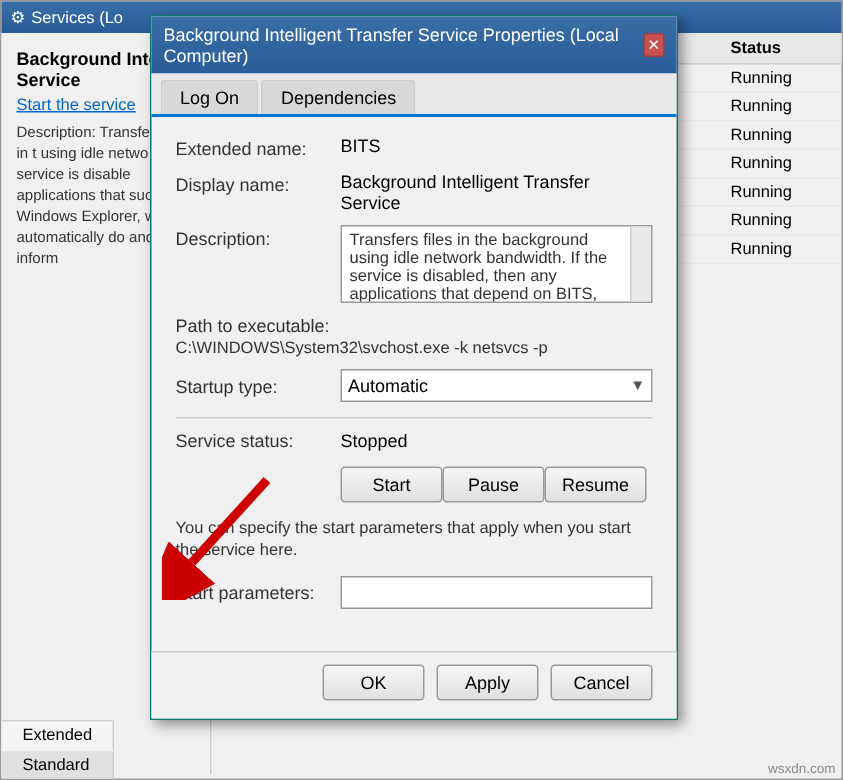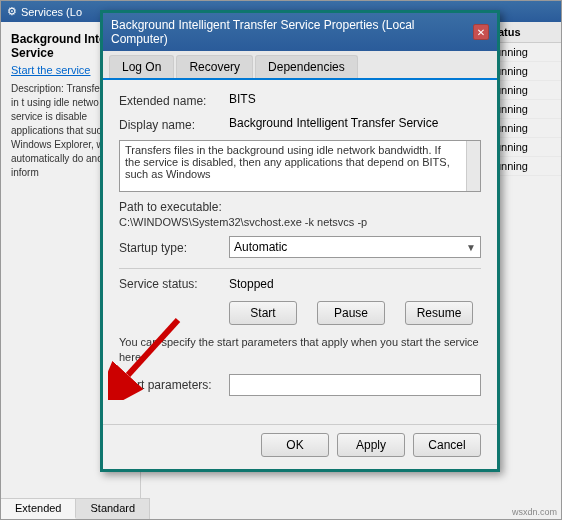--- a/index.html
+++ b/index.html
@@ -95,23 +95,23 @@
       padding: 1px 0;
     }
 
     .status-running { color: #000; }
 
     
     .dialog-overlay {
       position: absolute;
       top: 10px;
       left: 100px;
-      width: 400px;
+      width: 352px;
       background: #f0f0f0;
-      border: 3px solid #0f766e;
+      border: 1px solid #0f766e;
       box-shadow: 3px 3px 8px rgba(0,0,0,0.4);
       z-index: 10;
     }
 
     .dialog-titlebar {
       background: linear-gradient(to bottom, #3a6ea5, #2a5b9a);
       color: white;
       padding: 5px 8px;
       font-size: 12px;
       display: flex;
@@ -259,21 +259,21 @@
       width: 110px;
     }
 
     .service-status-value {
       font-size: 12px;
       color: #000;
     }
 
     .buttons-row {
       display: flex;
-      gap: 20px;
+      gap: 0;
       margin-bottom: 10px;
       padding-left: 110px;
     }
 
     .svc-button {
       min-width: 68px;
       height: 24px;
       background: linear-gradient(to bottom, #f5f5f5, #e0e0e0);
       border: 1px solid #999;
       border-radius: 3px;
@@ -345,20 +345,21 @@
     }
 
     
     .bottom-tabs {
       position: absolute;
       bottom: 0;
       left: 0;
       display: flex;
       background: #e0e0e0;
       border-top: 1px solid #ccc;
+      flex-direction: column;
     }
 
     .bottom-tab {
       padding: 3px 14px;
       font-size: 11px;
       border-right: 1px solid #ccc;
       cursor: pointer;
       background: #e0e0e0;
     }
 
@@ -448,37 +449,37 @@
 </div>
 
 <div class="dialog-overlay">
   <div class="dialog-titlebar">
     <span>Background Intelligent Transfer Service Properties (Local Computer)</span>
     <div class="dialog-titlebar-close">✕</div>
   </div>
 
   <div class="dialog-tabs">
     <div class="tab">Log On</div>
-    <div class="tab">Recovery</div>
     <div class="tab">Dependencies</div>
   </div>
 
   <div class="dialog-body">
 
     <div class="field-row">
       <div class="field-label">Extended name:</div>
       <div class="field-value">BITS</div>
     </div>
 
     <div class="field-row">
       <div class="field-label">Display name:</div>
       <div class="field-value">Background Intelligent Transfer Service</div>
     </div>
 
     <div class="field-row">
+      <div class="field-label">Description:</div>
       <div class="description-box">
         <div class="desc-content">Transfers files in the background using idle network bandwidth. If the service is disabled, then any applications that depend on BITS, such as Windows</div>
         <div class="description-scrollbar"></div>
       </div>
     </div>
 
     <div class="path-label">Path to executable:</div>
     <div class="path-text">C:\WINDOWS\System32\svchost.exe -k netsvcs -p</div>
 
     <div class="startup-row">

